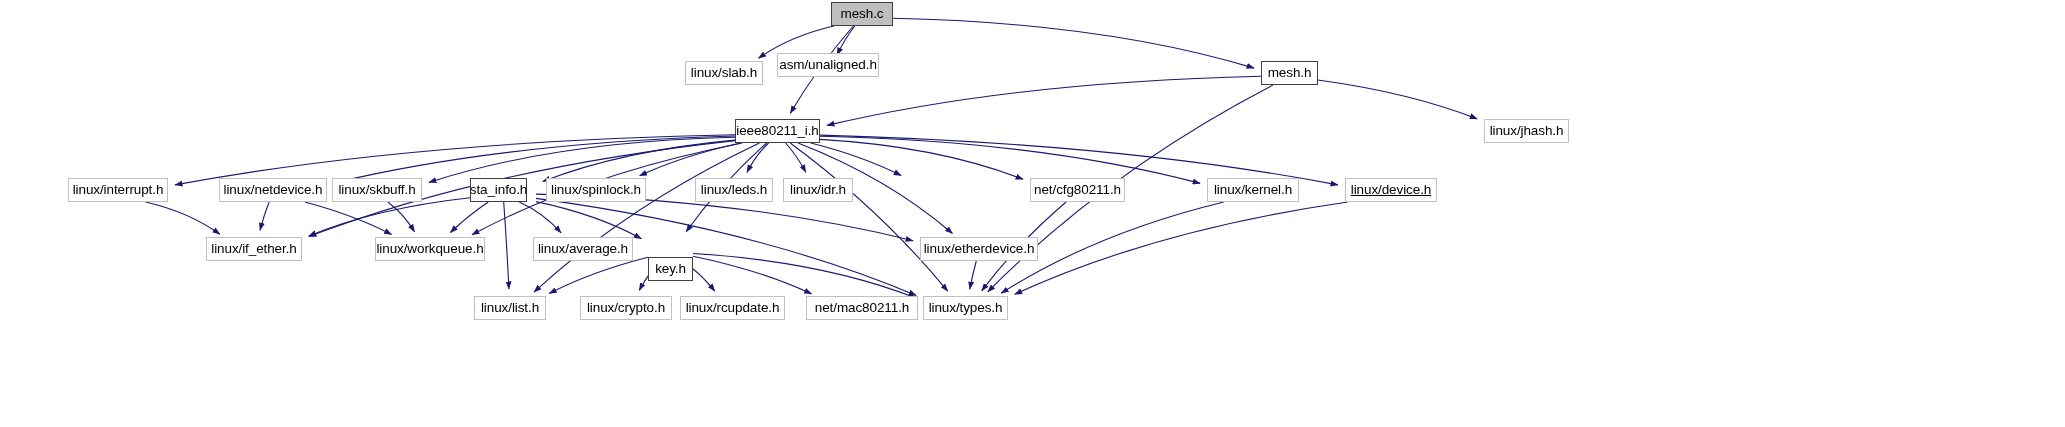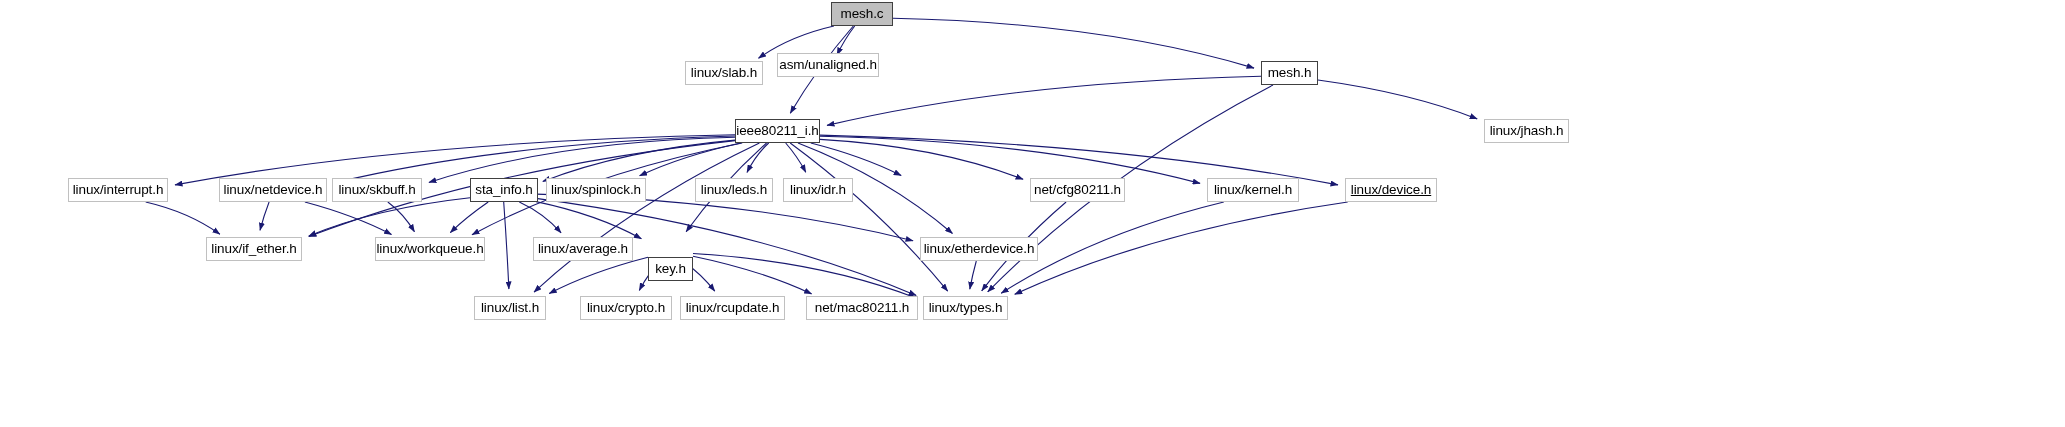--- a/index.html
+++ b/index.html
@@ -123,21 +123,21 @@
     </div>
     <div class="node" style="left: 68px; top: 178px; width: 100px;">
       <span>linux/interrupt.h</span>
     </div>
     <div class="node" style="left: 219px; top: 178px; width: 108px;">
       <span>linux/netdevice.h</span>
     </div>
     <div class="node" style="left: 332px; top: 178px; width: 90px;">
       <span>linux/skbuff.h</span>
     </div>
-    <div class="node strong" style="left: 470px; top: 178px; width: 68px;">
+    <div class="node strong" style="left: 470px; top: 178px; width: 57px;">
       <span>sta_info.h</span>
     </div>
     <div class="node" style="left: 546px; top: 178px; width: 100px;">
       <span>linux/spinlock.h</span>
     </div>
     <div class="node" style="left: 695px; top: 178px; width: 78px;">
       <span>linux/leds.h</span>
     </div>
     <div class="node" style="left: 783px; top: 178px; width: 70px;">
       <span>linux/idr.h</span>

